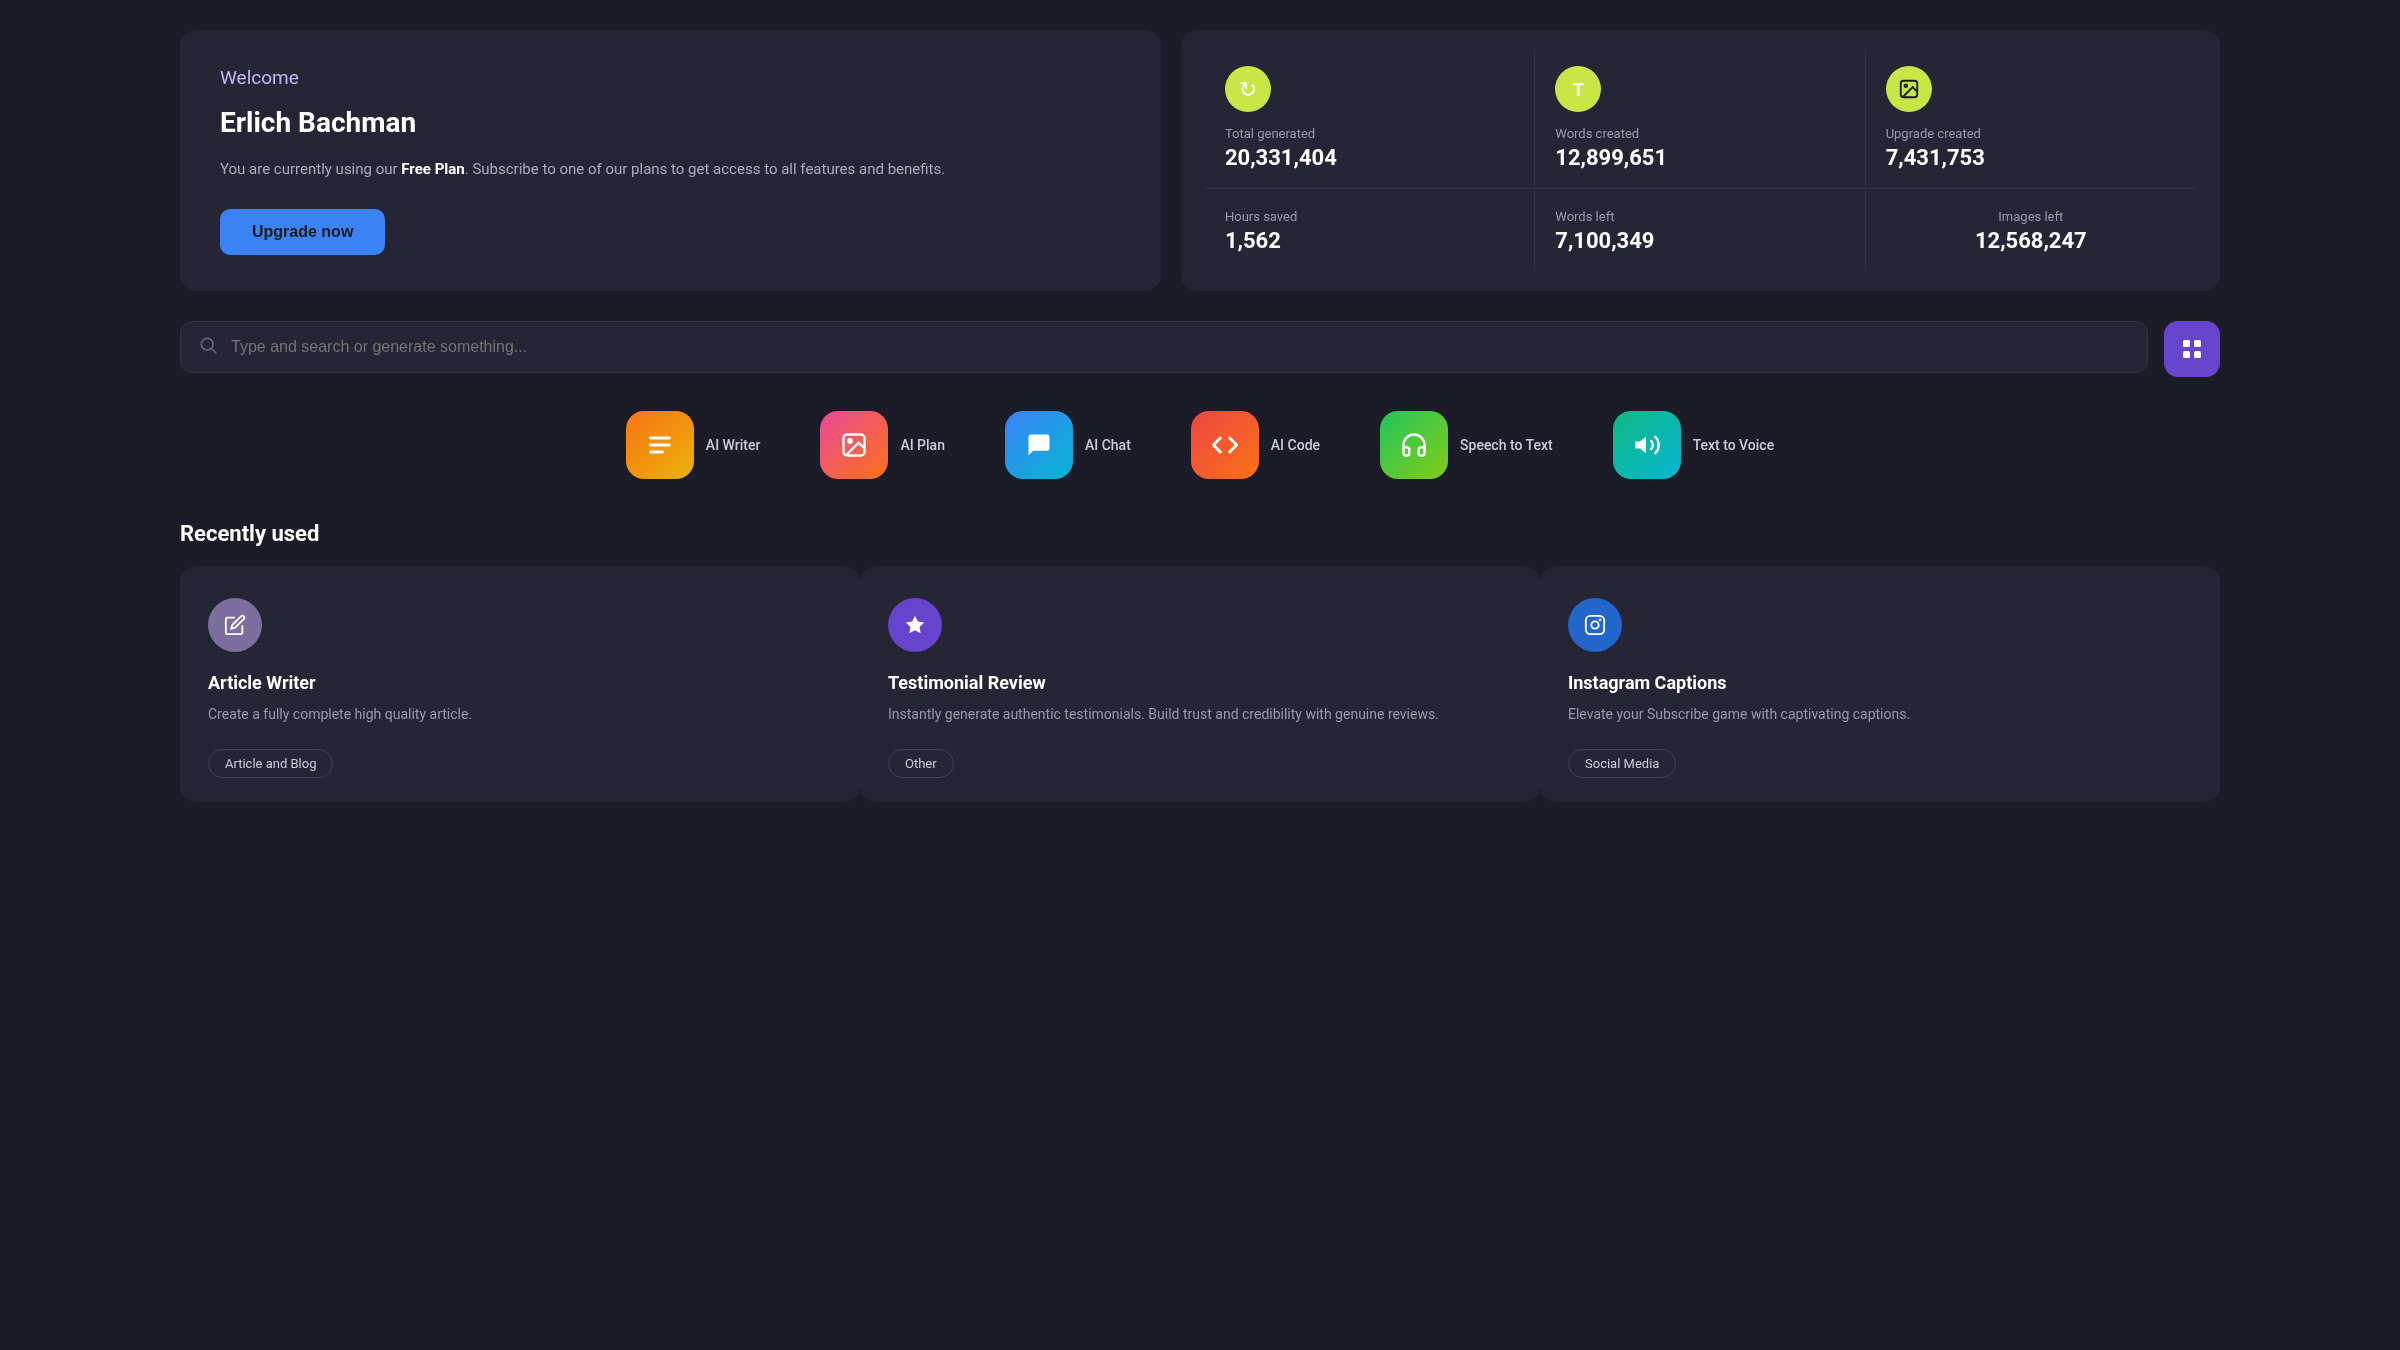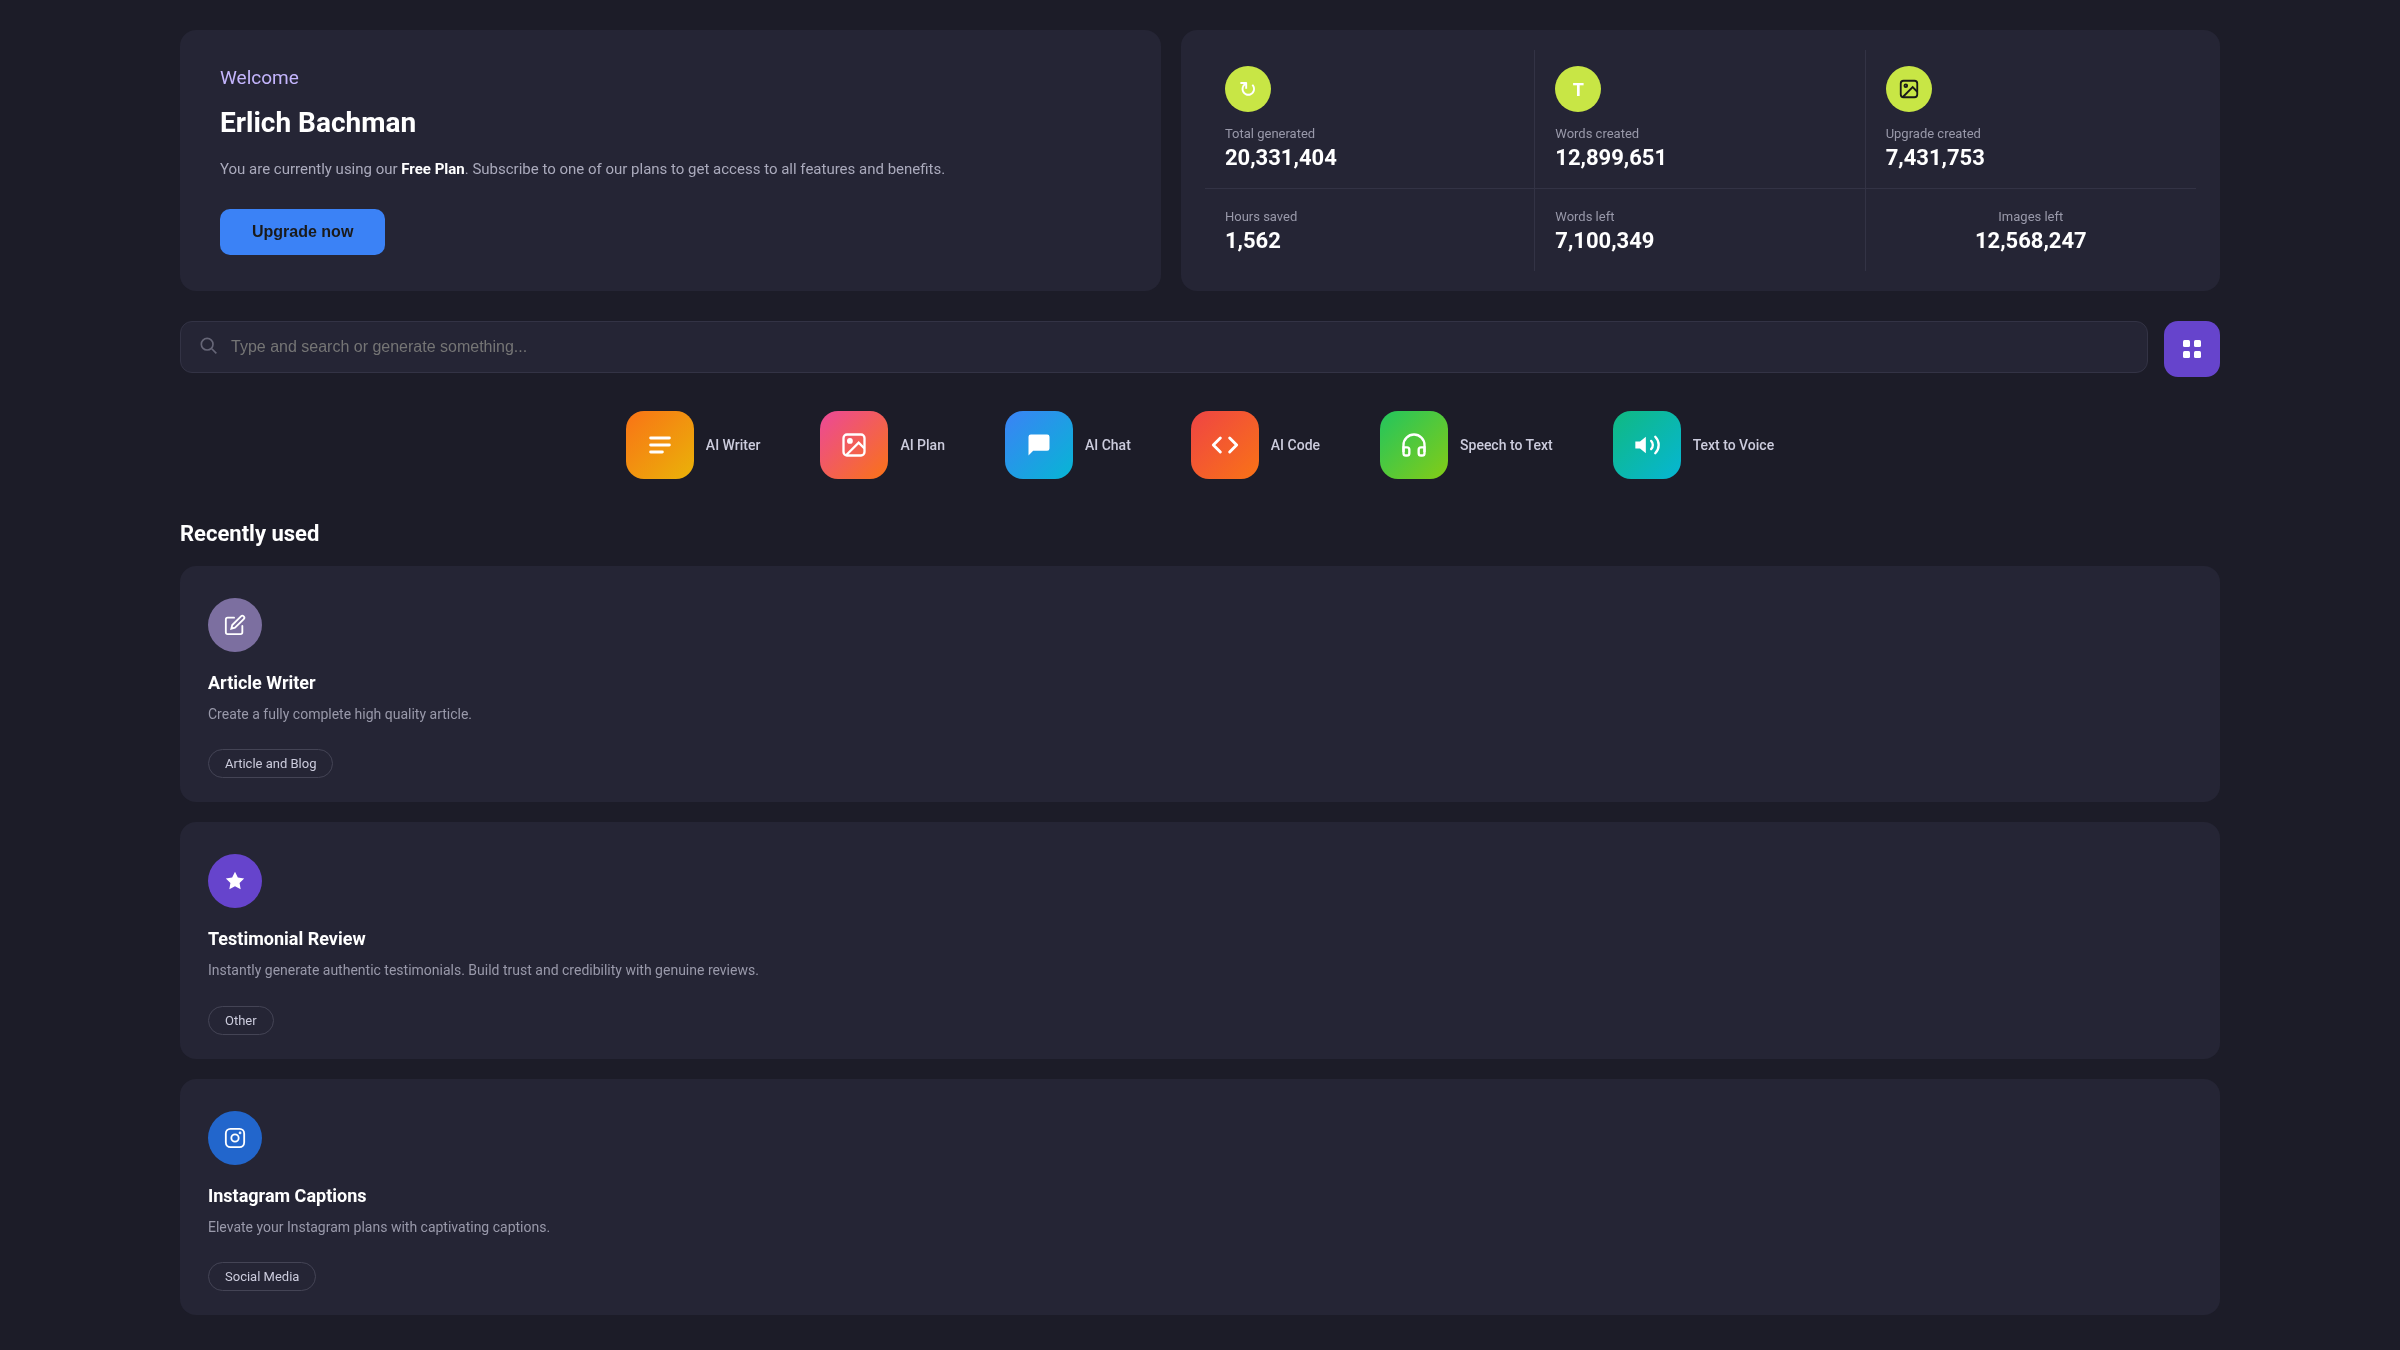--- a/index.html
+++ b/index.html
@@ -217,22 +217,21 @@
     
     .section-title {
       font-size: 22px;
       font-weight: 700;
       color: #ffffff;
       margin-bottom: 20px;
     }
 
     .cards-row {
       display: grid;
-      grid-template-columns: 1fr;
-      gap: 20px;
+      grid-template-columns: 1fr 1fr 1fr;
     }
 
     .feature-card {
       background: #252535;
       border-radius: 16px;
       padding: 32px 28px 24px;
       display: flex;
       flex-direction: column;
     }
 
@@ -446,18 +445,18 @@
 
     <div class="feature-card">
       <div class="feature-card-icon blue">
         <svg width="22" height="22" viewBox="0 0 24 24" fill="none" stroke="white" stroke-width="2" stroke-linecap="round" stroke-linejoin="round">
           <rect x="2" y="2" width="20" height="20" rx="5" ry="5"></rect>
           <circle cx="12" cy="12" r="4"></circle>
           <circle cx="17.5" cy="6.5" r="0.5" fill="white"></circle>
         </svg>
       </div>
       <div class="feature-card-title">Instagram Captions</div>
-      <div class="feature-card-desc">Elevate your Instagram plans with captivating captions.</div>
+      <div class="feature-card-desc">Elevate your Subscribe game with captivating captions.</div>
       <span class="tag-pill">Social Media</span>
     </div>
 
   </div>
 </div>
 
 </body></html>

